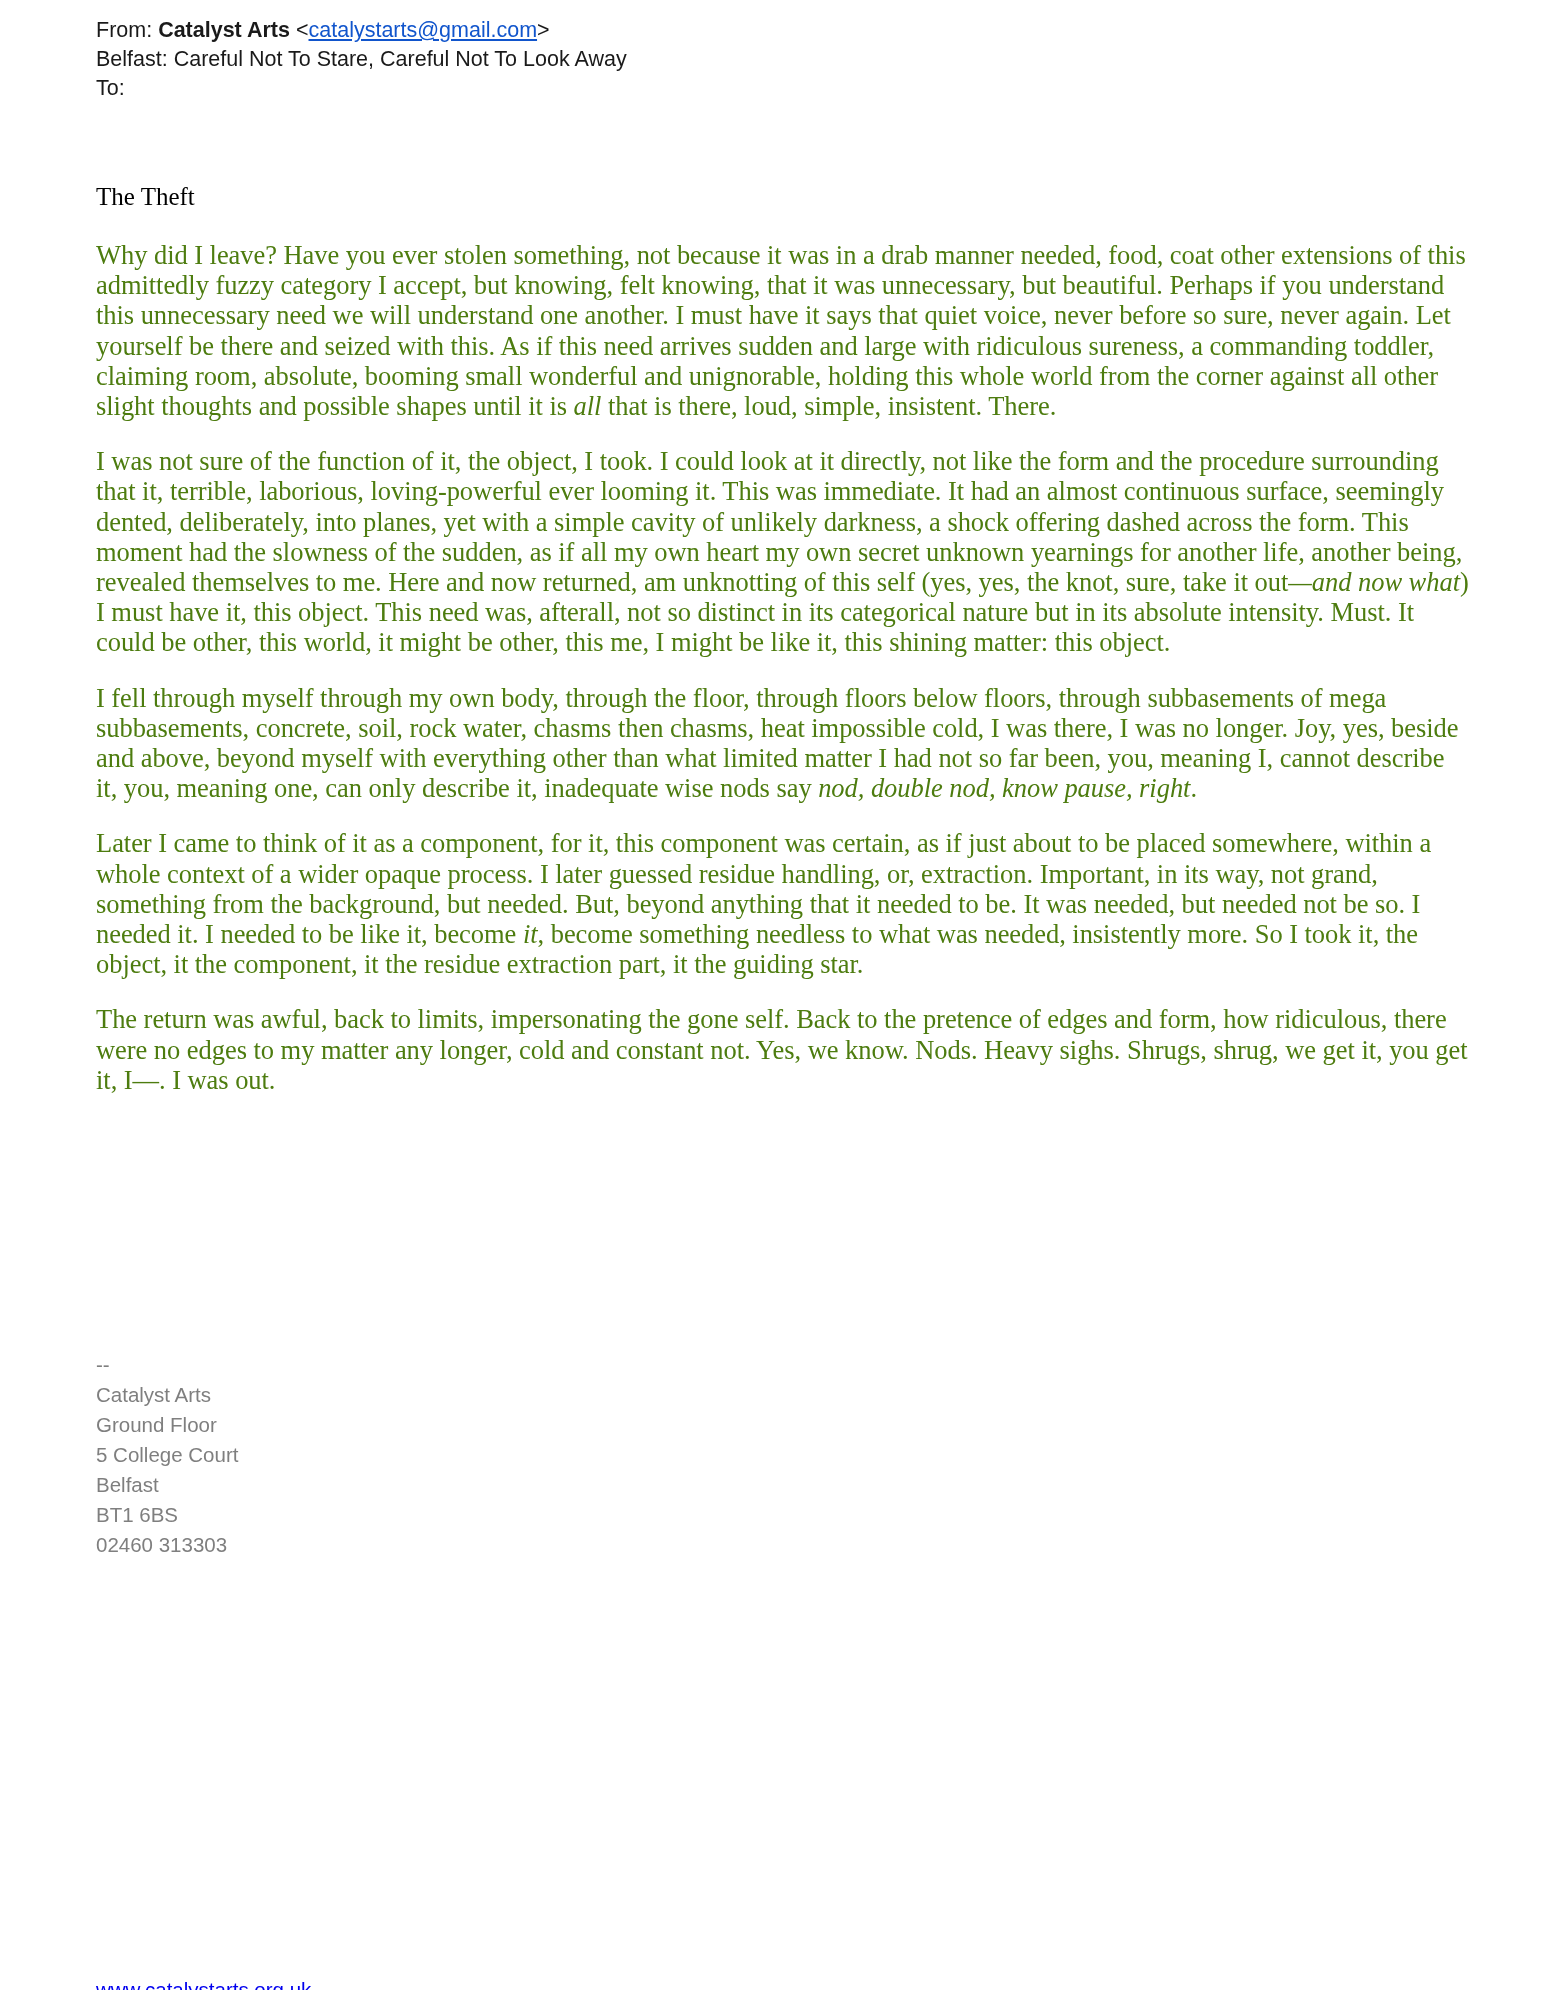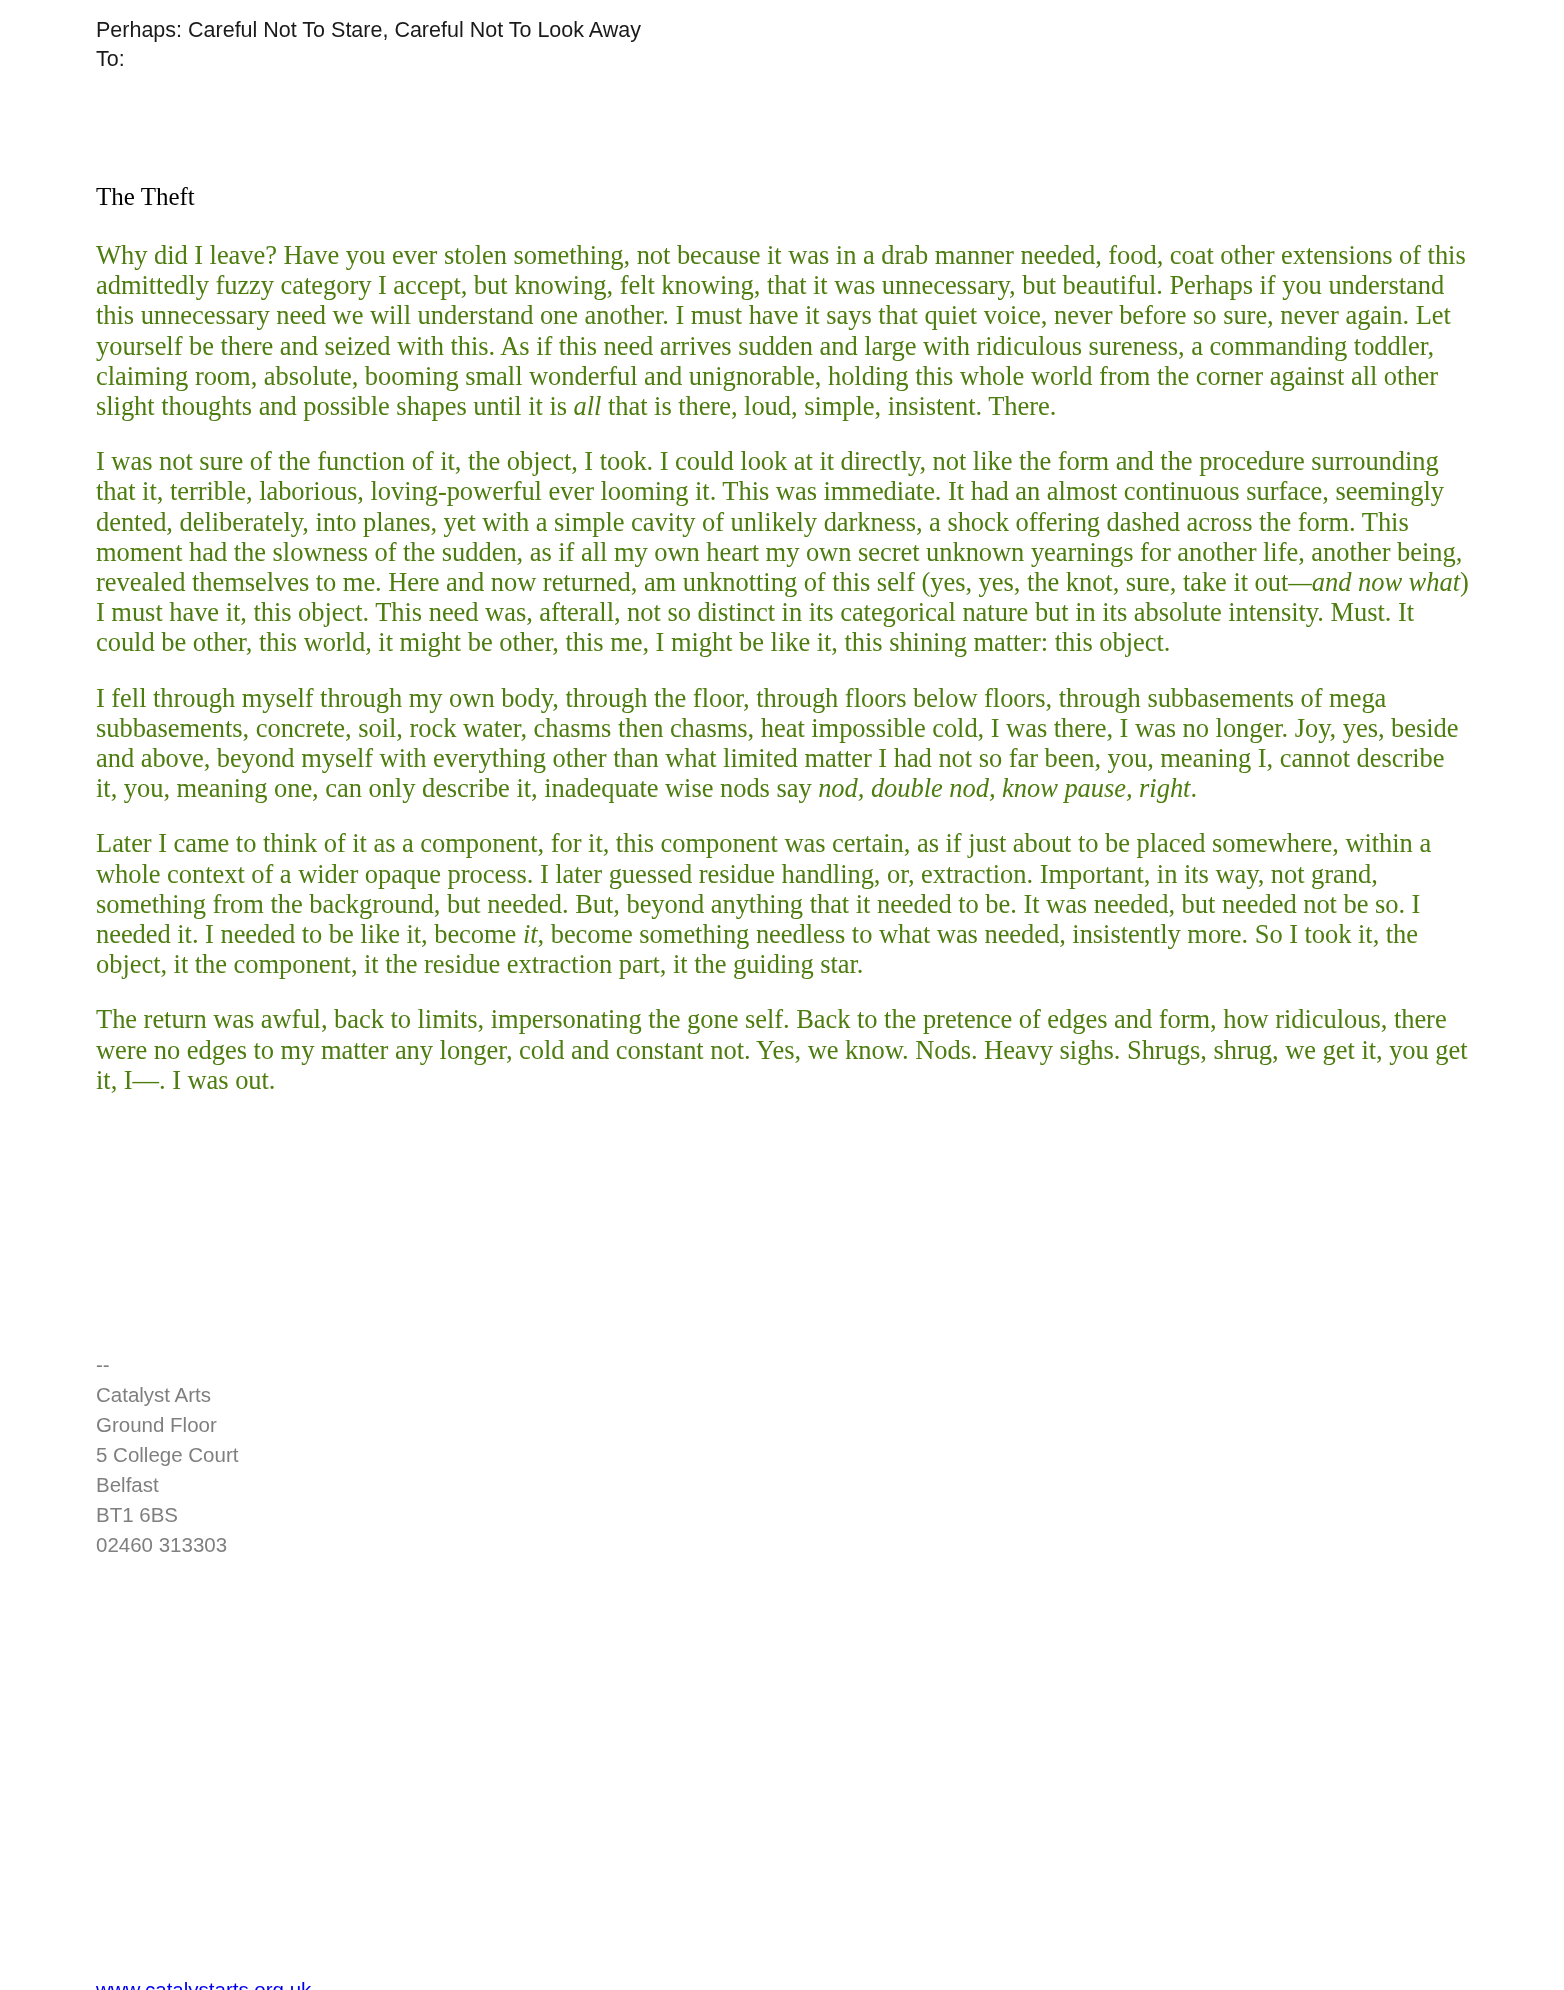--- a/index.html
+++ b/index.html
@@ -98,23 +98,24 @@
     line-height: 30px;
     color: #4d6fd0;
   }
 </style>
 </head>
 <body>
 
 <div class="page">
 
   <div class="mail-header">
+    <div class="row"><span>From:</span><span> </span><span class="sender-name">Catalyst Arts</span><span> </span><span>&lt;</span><a class="email-link" href="#">catalystarts@gmail.com</a><span>&gt;</span></div>
 
 
-    <div class="row"><span>Perhaps:</span><span> </span><span>Careful Not To Stare, Careful Not To Look Away</span></div>
+    <div class="row"><span>Belfast:</span><span> </span><span>Careful Not To Stare, Careful Not To Look Away</span></div>
 
     <div class="row"><span>To:</span><span> </span><span></span></div>
   </div>
 
   <div class="doc-title">The Theft</div>
 
   <div class="body-text">
 
     <p><span>Why did I leave? Have you ever stolen something, not because it was in a drab manner needed, food, coat other extensions of this admittedly fuzzy category I accept, but knowing, felt knowing, that it was unnecessary, but beautiful. Perhaps if you understand this unnecessary need we will understand one another. I must have it says that quiet voice, never before so sure, never again. Let yourself be there and seized with this. As if this need arrives sudden and large with ridiculous sureness, a commanding toddler, claiming room, absolute, booming small wonderful and unignorable, holding this whole world from the corner against all other slight thoughts and possible shapes until it is </span><em>all</em><span> that is there, loud, simple, insistent. There.</span></p>
 

